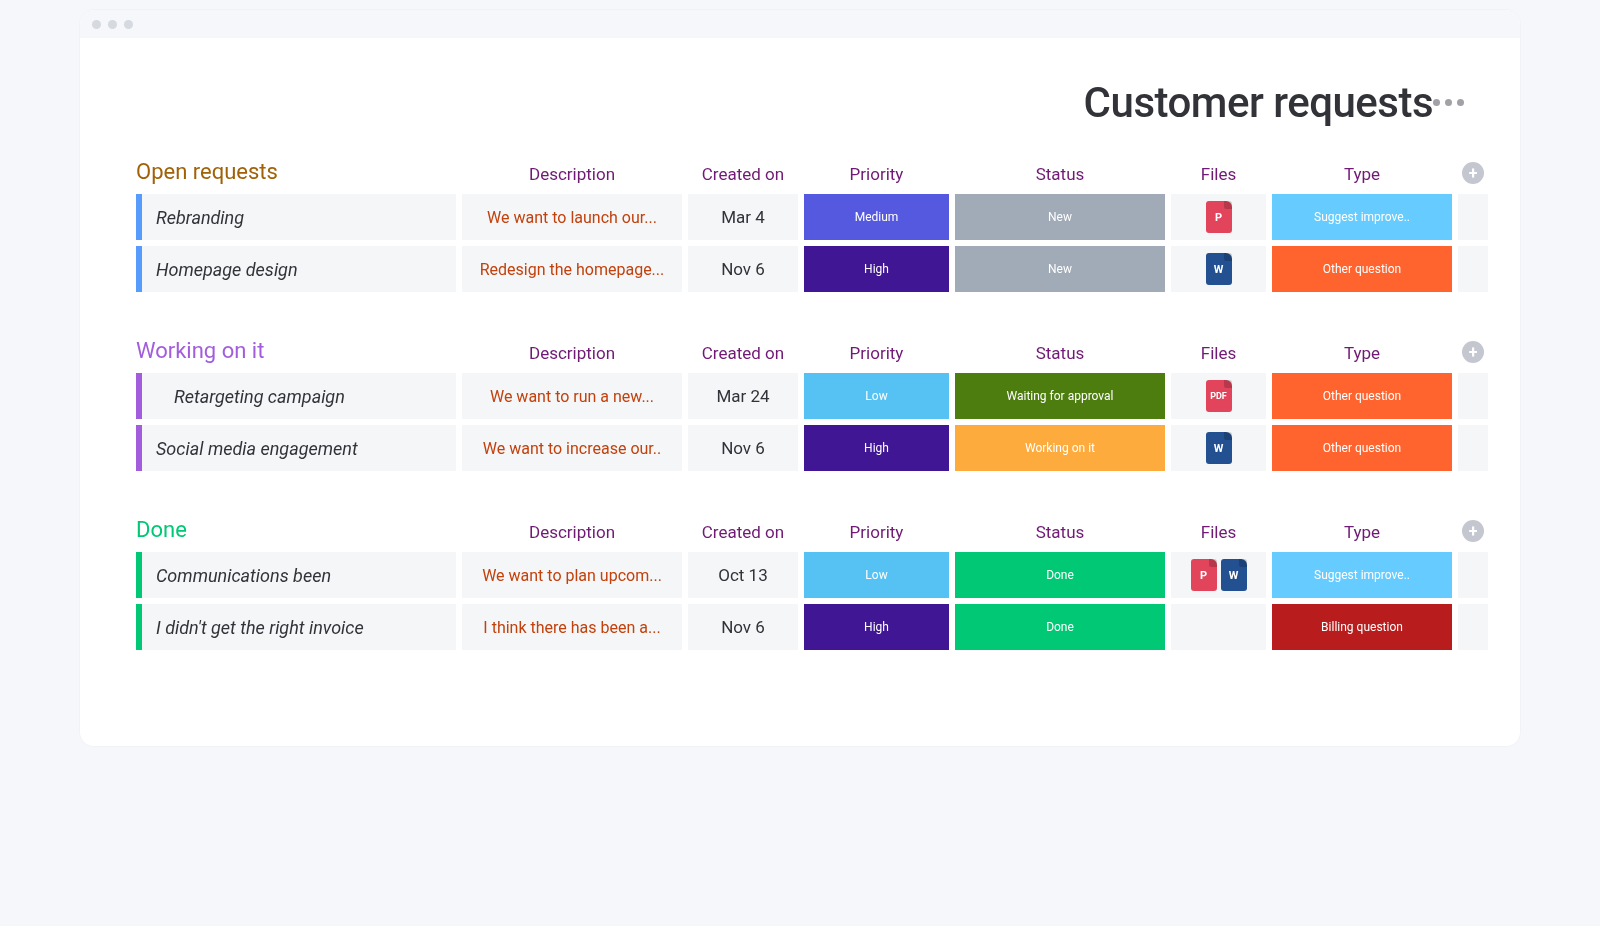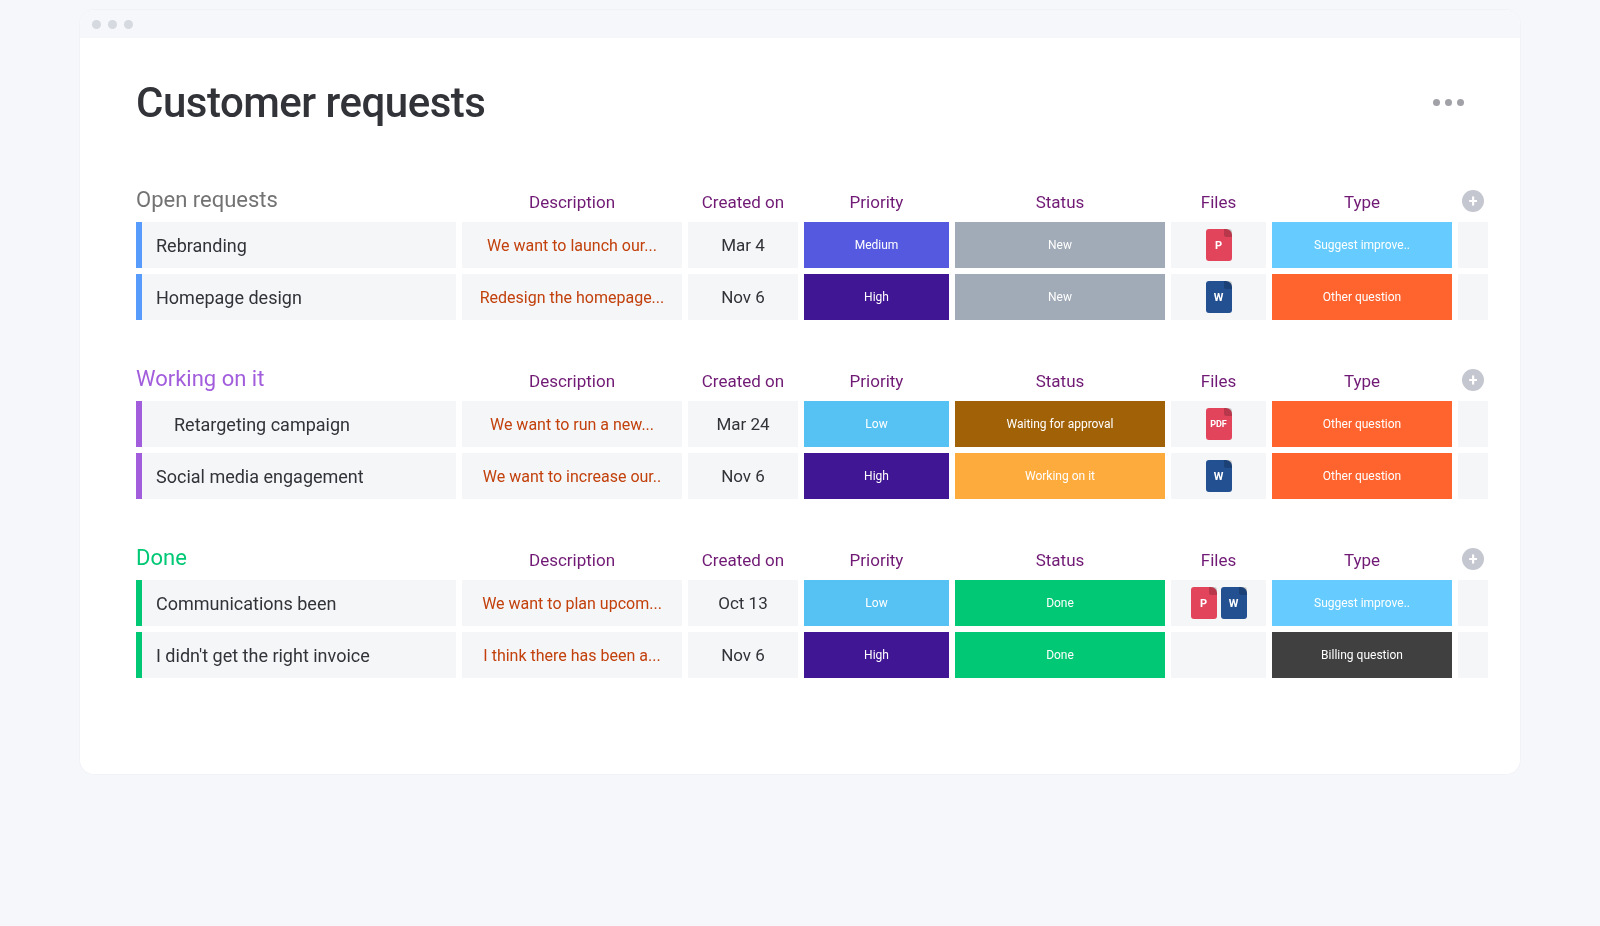--- a/index.html
+++ b/index.html
@@ -24,22 +24,22 @@
     padding: 0 12px;
     gap: 7px;
   }
   .chrome .dot {
     width: 9px; height: 9px; border-radius: 50%; background: #D6D9DF;
   }
   .content {
     padding: 40px 56px 50px 56px;
   }
   .header-row {
-    display: flex; align-items: center; justify-content: space-between;
-    margin-bottom: 60px;
+    display: flex; align-items: center; justify-content: flex-end;
+    margin-bottom: 32px;
   }
   .page-title {
     font-size: 42px; font-weight: 500; color: #323338; letter-spacing: -0.5px;
   }
   .more-dots { display:flex; gap:5px; }
   .more-dots span { width:7px; height:7px; border-radius:50%; background:#A1A1A8; }
   .group { margin-bottom: 46px; }
   .group-head {
     display:grid;
     grid-template-columns: 320px 220px 110px 145px 210px 95px 180px 30px;
@@ -65,20 +65,21 @@
     background:#F5F6F8;
     display:flex; align-items:center; justify-content:center;
     font-size:17px; color:#323338;
     overflow:hidden; white-space:nowrap;
   }
   .cell.name {
     justify-content:flex-start;
     padding-left:14px;
     border-left: 6px solid;
     font-size:18px;
+    font-style:italic;
   }
   .cell.desc { font-size:16px; color:#c2410c; }
   .cell.colored { color:#fff; font-size:12px; }
   .cell.end { background:#F5F6F8; }
   .file-icon {
     width:26px; height:32px; border-radius:3px 6px 3px 3px;
     display:flex; align-items:center; justify-content:center;
     color:#fff; font-size:11px; font-weight:700;
     position:relative;
   }
@@ -104,21 +105,21 @@
       <div class="page-title">Customer requests</div>
       <div class="more-dots">
         <span></span>
         <span></span>
         <span></span>
       </div>
     </div>
     <div id="groups">
         <div class="group">
           <div class="group-head">
-            <div class="group-title" style="color: #737373;">Open requests</div>
+            <div class="group-title" style="color: #a16207;">Open requests</div>
             <div class="col-head">Description</div>
             <div class="col-head">Created on</div>
             <div class="col-head">Priority</div>
             <div class="col-head">Status</div>
             <div class="col-head">Files</div>
             <div class="col-head">Type</div>
             <div class="add-col">
               <span>+</span>
             </div>
           </div>
@@ -162,21 +163,21 @@
             <div class="col-head">Type</div>
             <div class="add-col">
               <span>+</span>
             </div>
           </div>
           <div class="row">
             <div class="cell name" style="border-left-color: rgb(162, 93, 220); padding-left: 32px;">Retargeting campaign</div>
             <div class="cell desc">We want to run a new...</div>
             <div class="cell">Mar 24</div>
             <div class="cell colored" style="background: rgb(86, 194, 243);">Low</div>
-            <div class="cell colored" style="background: #a16207;">Waiting for approval</div>
+            <div class="cell colored" style="background: #4d7c0f;">Waiting for approval</div>
             <div class="cell">
               <div class="files-wrap">
                 <div class="file-icon" style="background: rgb(226, 68, 92); font-size: 9px;">PDF</div>
               </div>
             </div>
             <div class="cell colored" style="background: rgb(255, 100, 46);">Other question</div>
             <div class="cell end"></div>
           </div>
           <div class="row">
             <div class="cell name" style="border-left-color: rgb(162, 93, 220);">Social media engagement</div>
@@ -223,19 +224,19 @@
           </div>
           <div class="row">
             <div class="cell name" style="border-left-color: rgb(0, 200, 117);">I didn't get the right invoice</div>
             <div class="cell desc">I think there has been a...</div>
             <div class="cell">Nov 6</div>
             <div class="cell colored" style="background: rgb(64, 22, 148);">High</div>
             <div class="cell colored" style="background: rgb(0, 200, 117);">Done</div>
             <div class="cell">
               <div class="files-wrap"></div>
             </div>
-            <div class="cell colored" style="background: #404040;">Billing question</div>
+            <div class="cell colored" style="background: #b91c1c;">Billing question</div>
             <div class="cell end"></div>
           </div>
         </div>
       </div>
   </div>
 </div>
 
 </body></html>

